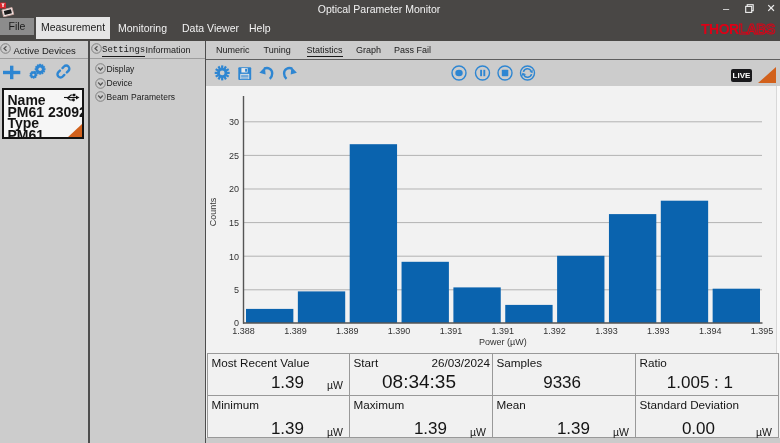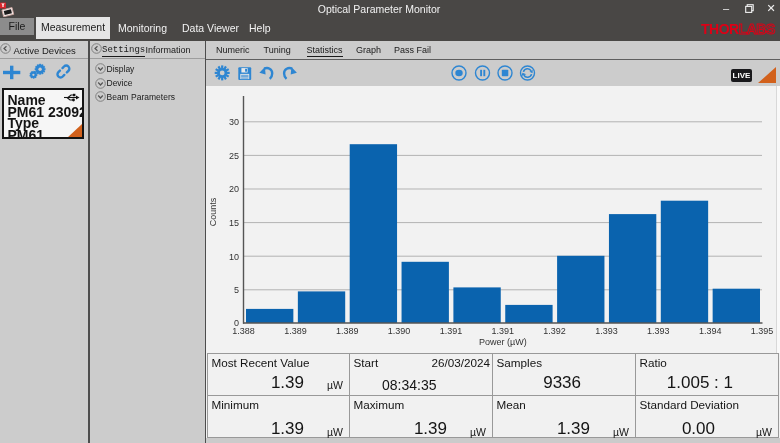--- a/index.html
+++ b/index.html
@@ -296,21 +296,21 @@
       <div class="abs" style="left:569.5px; top:44.5px; width:4.5px; height:267px; background:#f9f9f9; border-left:1px solid #d8d8d8;"></div>
       <div id="stats">
         <div class="cell" style="left:0; top:0; width:143px; height:43px;">
           <div class="clabel">Most Recent Value</div>
           <div class="cvalue" style="bottom:2.5px;">1.39</div>
           <div class="cunit" style="bottom:4.5px;">µW</div>
         </div>
         <div class="cell" style="left:142px; top:0; width:144px; height:43px;">
           <div class="clabel">Start</div>
           <div class="abs" style="right:2px; top:1.5px; font-size:11.7px; color:#141414;">26/03/2024</div>
-          <div class="abs" style="left:32px; bottom:2.5px; font-size:14px; color:#141414;">08:34:35</div>
+          <div class="abs" style="left:32px; bottom:2.5px; font-size:19px; color:#141414;">08:34:35</div>
         </div>
         <div class="cell" style="left:285px; top:0; width:144px; height:43px;">
           <div class="clabel">Samples</div>
           <div class="cvalue" style="right:54px; bottom:2.5px;">9336</div>
         </div>
         <div class="cell" style="left:428px; top:0; width:144px; height:43px;text-align:center;">
           <div class="clabel">Ratio</div>
           <div class="cvalue" style="bottom:2.5px;">1.005 : 1</div>
         </div>
         <div class="cell" style="left:0; top:42px; width:143px; height:43px;">

